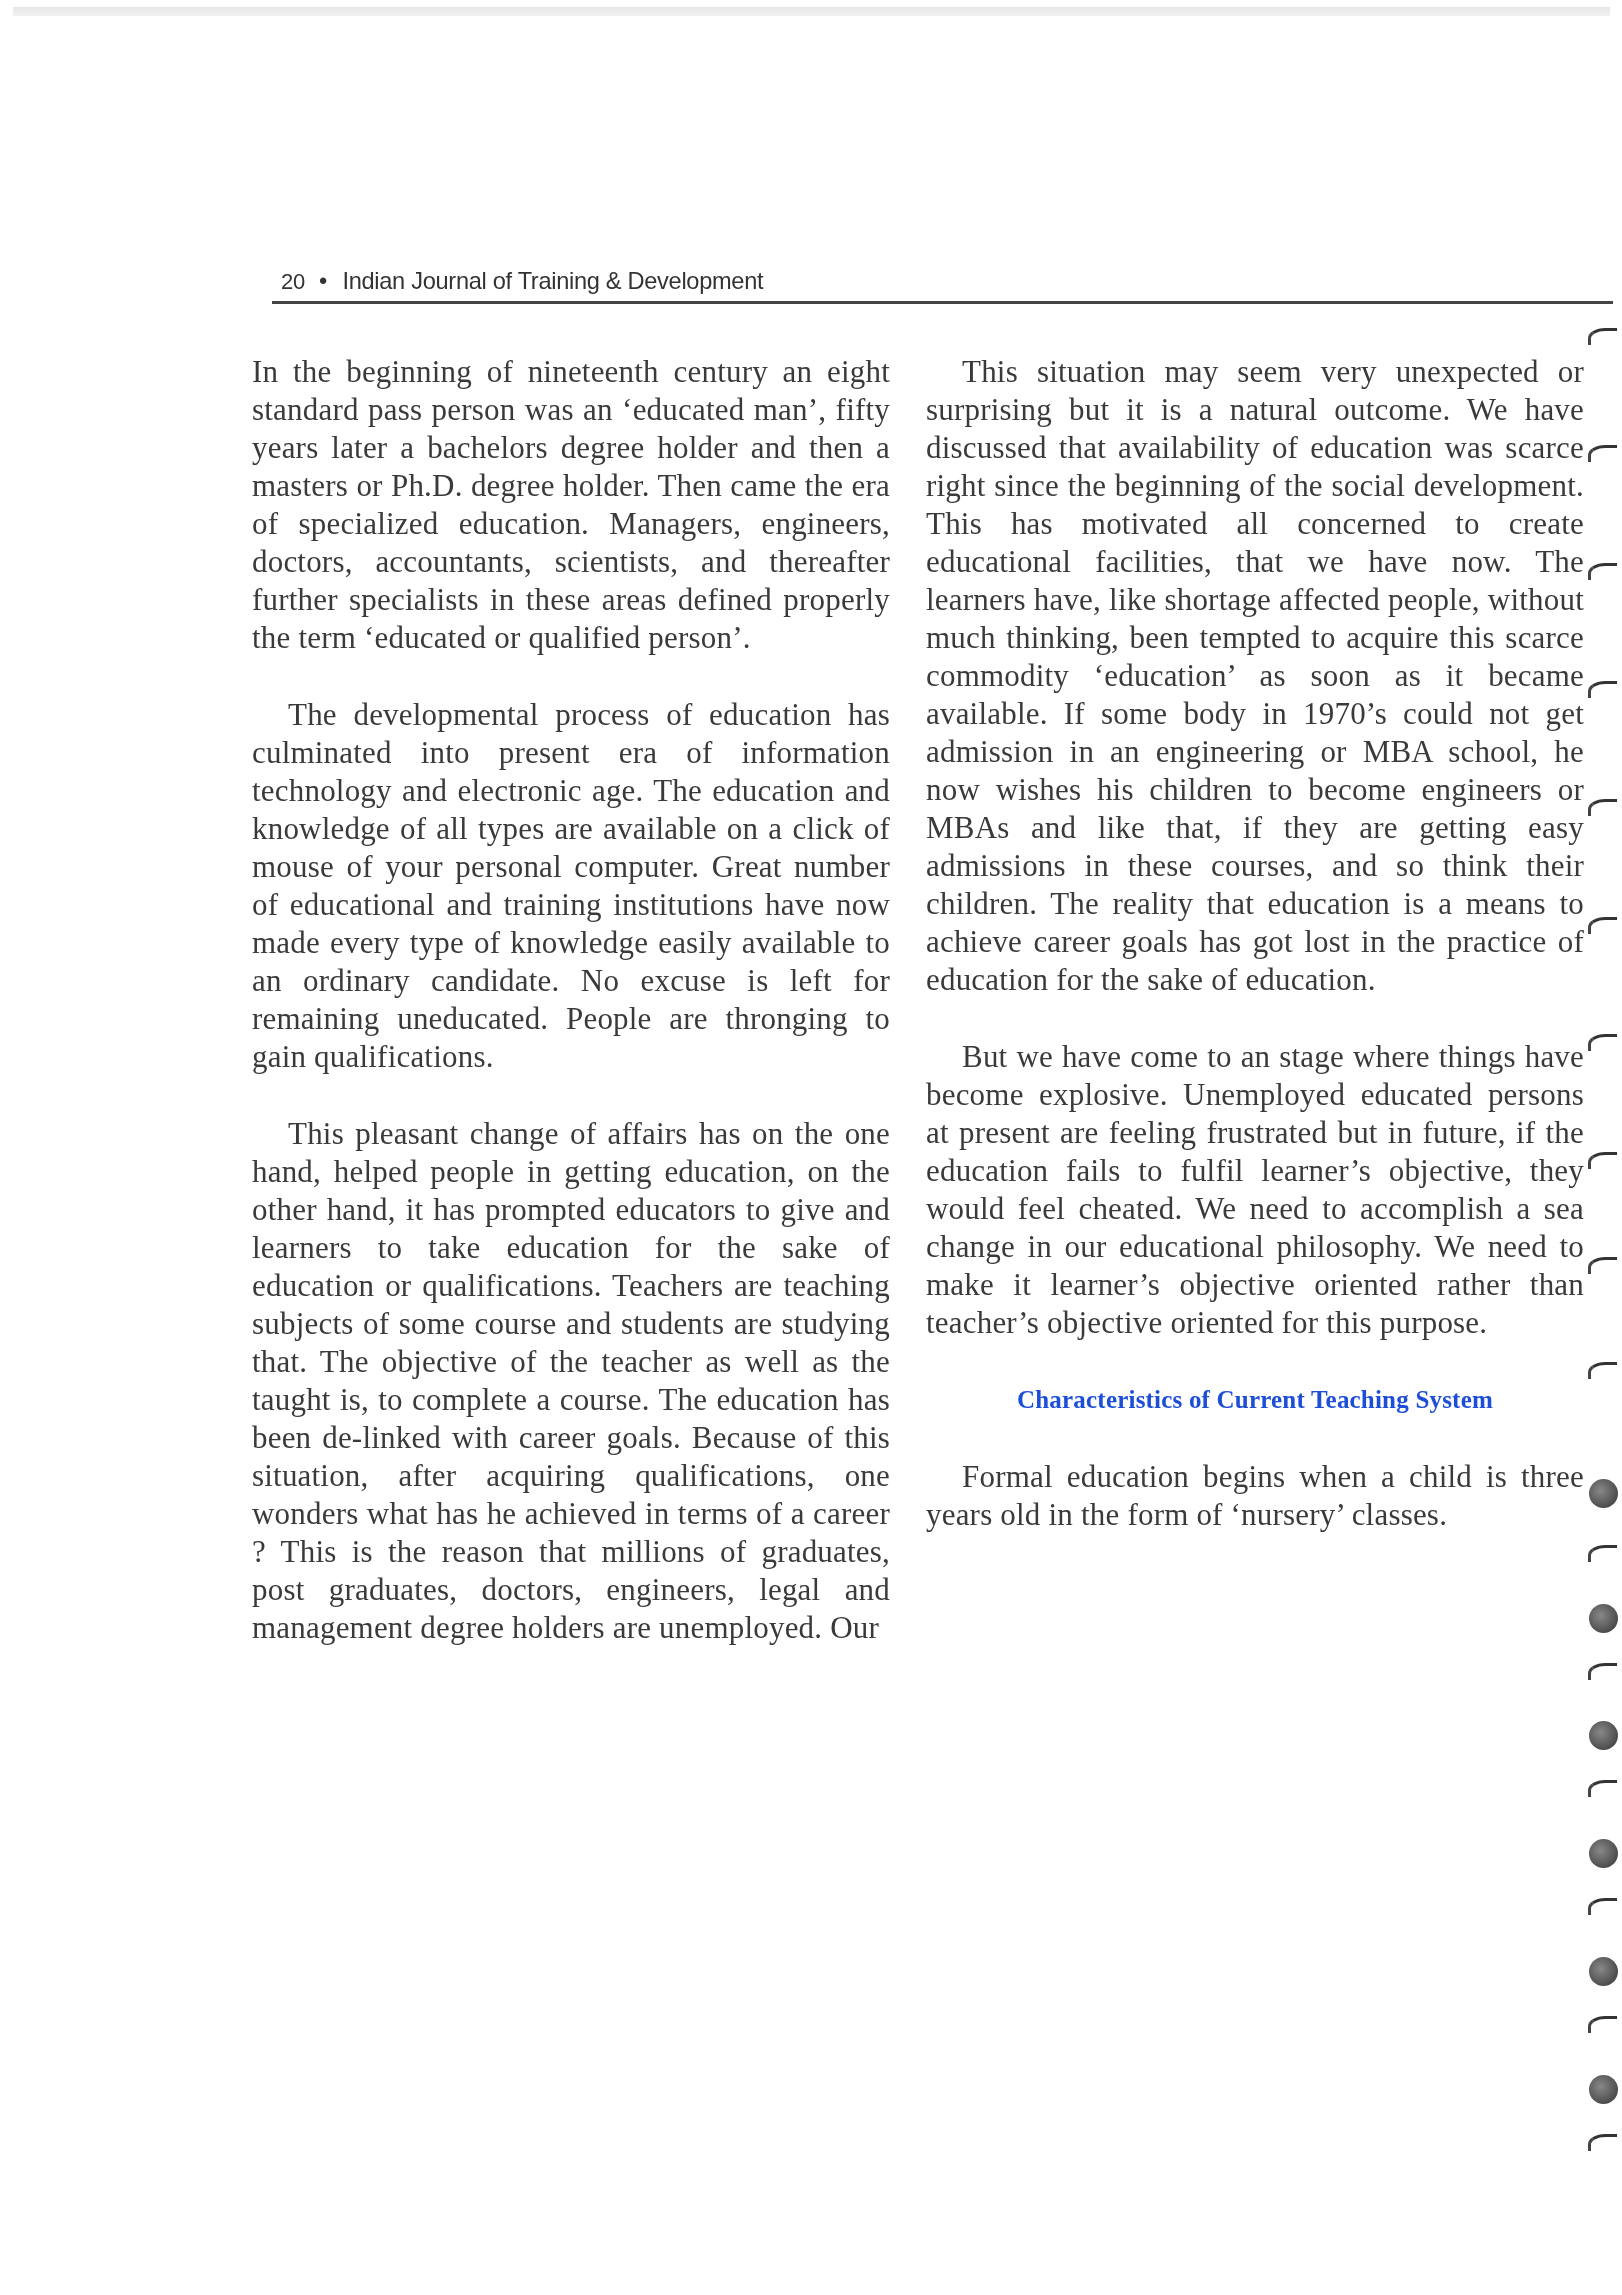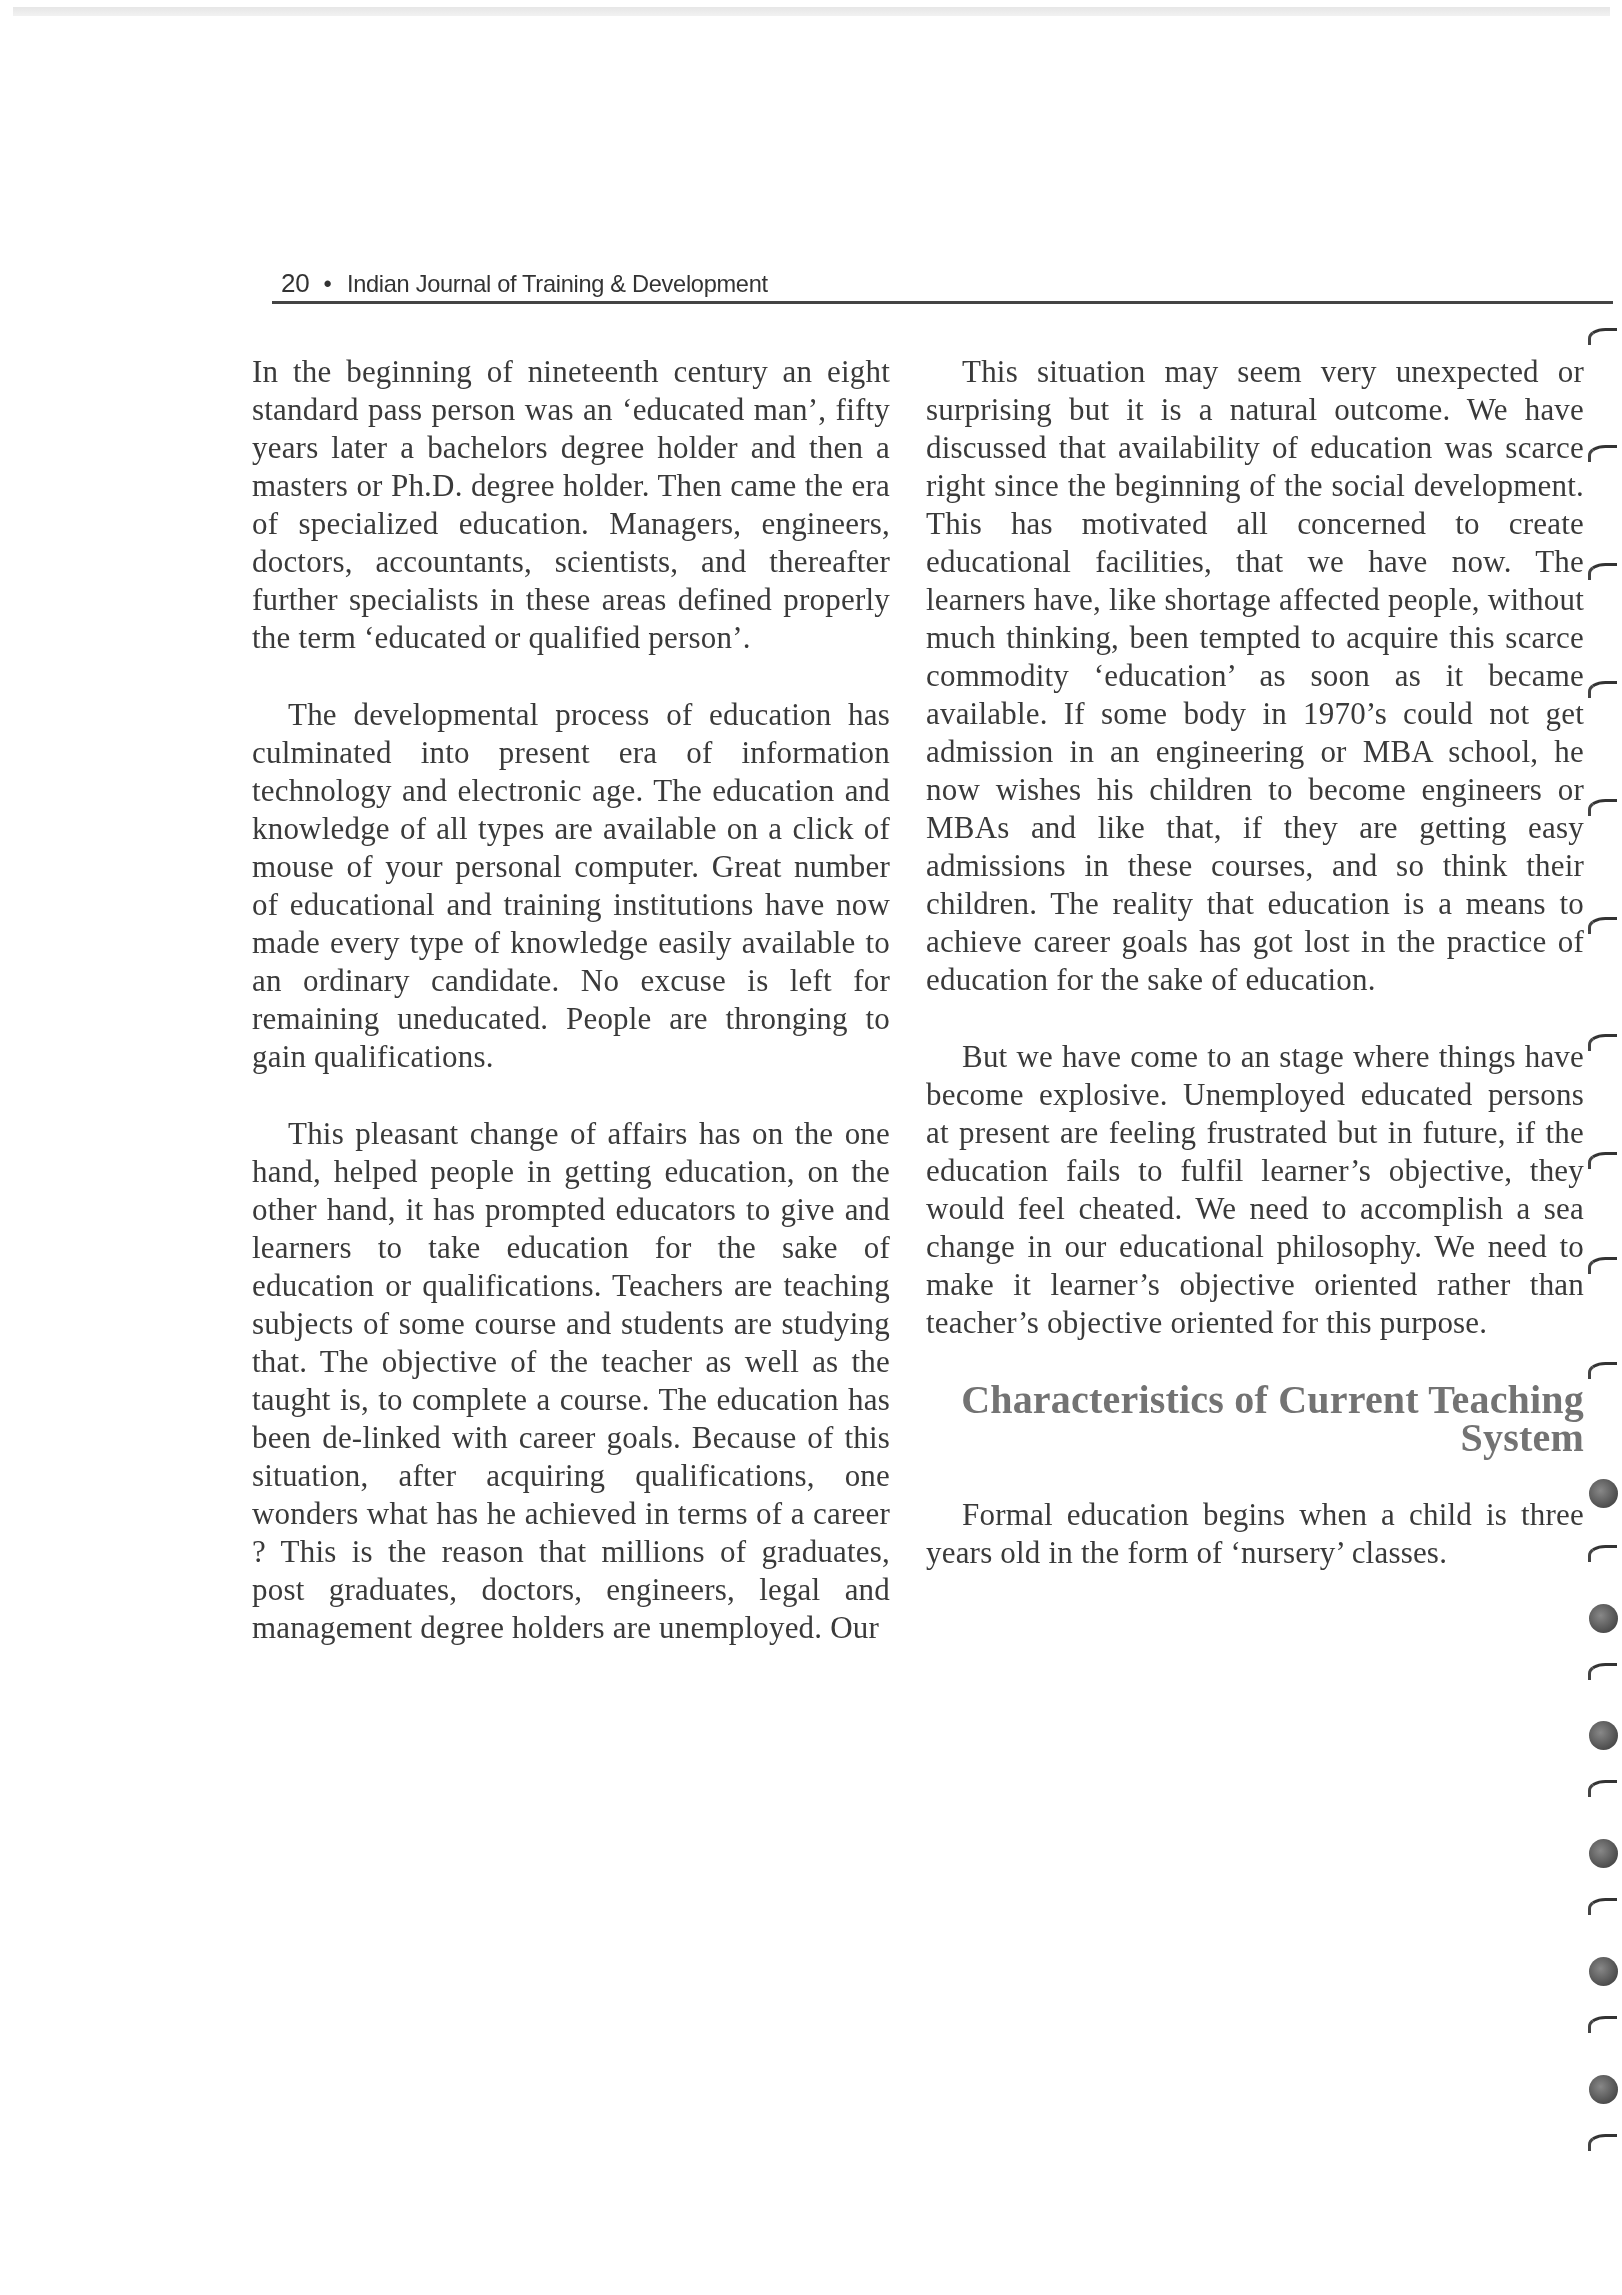--- a/index.html
+++ b/index.html
@@ -14,41 +14,41 @@
   }
   .scan-top-edge {
     position: absolute; left: 13px; top: 6.5px; width: 1597px; height: 9.2px;
     background: linear-gradient(#e6e6e6, #f2f2f2);
   }
   .running-header {
     position: absolute; left: 281px; top: 268px; width: 1322px;
     font-family: "Liberation Sans", "DejaVu Sans", sans-serif;
     font-size: 23.6px; color: #333; letter-spacing: -0.3px;
   }
-  .running-header .page-no { font-size: 26px; margin-right: 7.9px; }
+  .running-header .page-no { font-size: 22px; margin-right: 7.9px; }
   .running-header .bullet { margin-right: 9.2px; }
   .header-rule {
     position: absolute; left: 272px; top: 301px; width: 1341px; height: 2.6px;
     background: #444;
   }
   .column {
     position: absolute;
     font-size: 31px;
     line-height: 38px;
     text-align: justify;
     letter-spacing: 0.2px;
   }
   .col-left  { left: 252px;  top: 353px; width: 638px; }
   .col-right { left: 926px; top: 353px; width: 658px; }
   .para { margin: 0 0 39px 0; }
   .para.indent { text-indent: 36px; }
   .para.continue { text-indent: 0; }
   .section-heading {
-    font-weight: bold; font-size: 40px; margin: 19.6px 0 39px 0; text-align: right;
-    color: #737373;
+    font-weight: bold; font-size: 25px; margin: 19.6px 0 39px 0; text-align: center;
+    color: #1d4ed8;
   }
   .binding {
     position: absolute; right: 0; top: 79px; width: 46px; height: 2159px;
   }
   .ring {
     position: absolute; right: 5.2px; width: 29px; height: 29px; border-radius: 50%;
     background: radial-gradient(circle at 40% 40%, #888, #333);
   }
   .hook {
     position: absolute; right: 6.5px; width: 26px; height: 14.4px;

